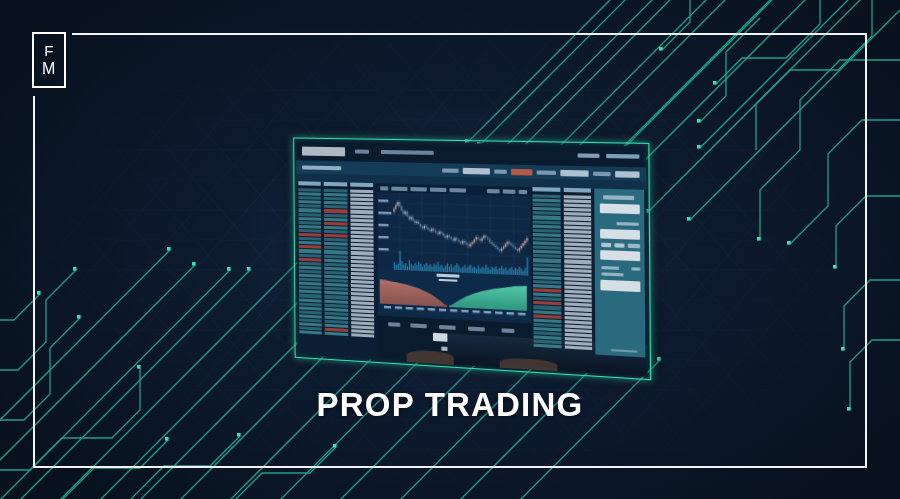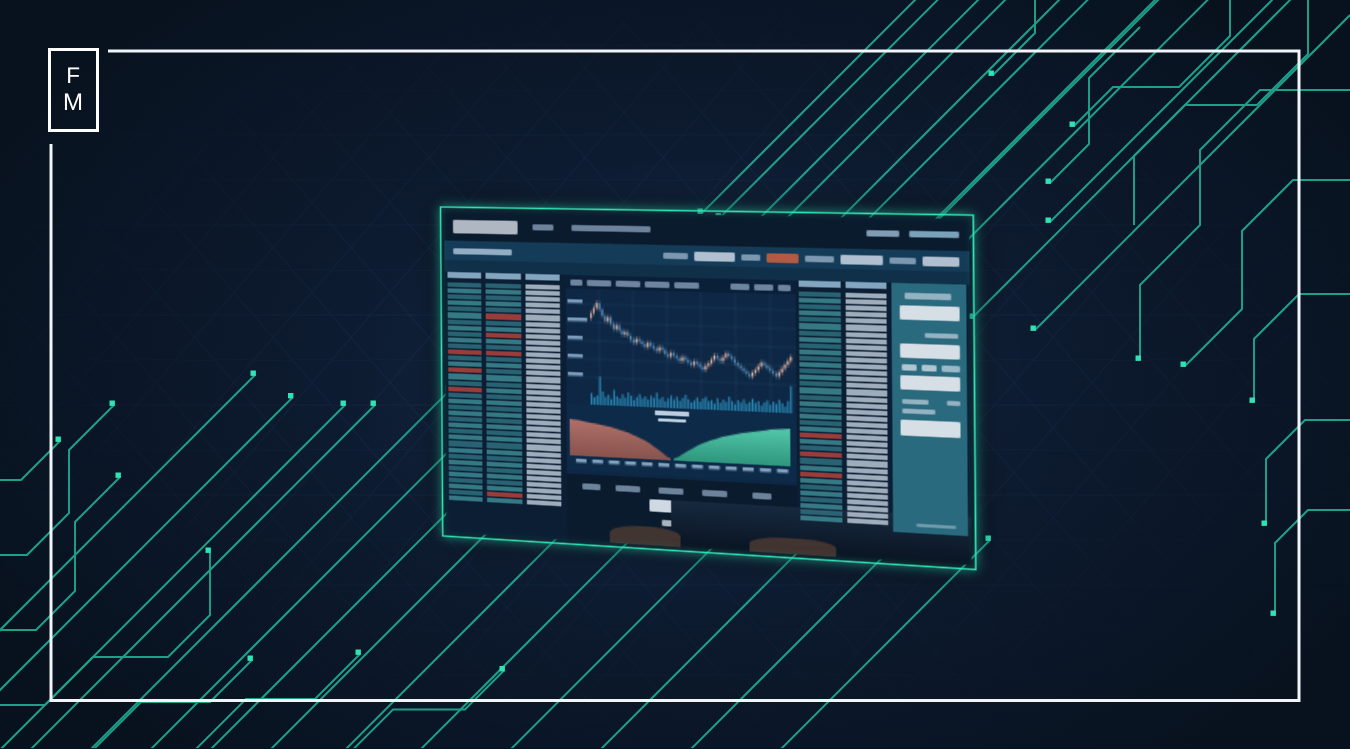--- a/index.html
+++ b/index.html
@@ -883,14 +883,15 @@
     <div id="teal-frame"></div>
   </div>
 
   <div id="frame"></div>
   <div id="frame-notch"></div>
   <div id="logo">
     <span class="l">F</span>
     <span class="l l2">M</span>
   </div>
 
+  <div id="title">PROP TRADING</div>
 
 </div>
 
 </body></html>

